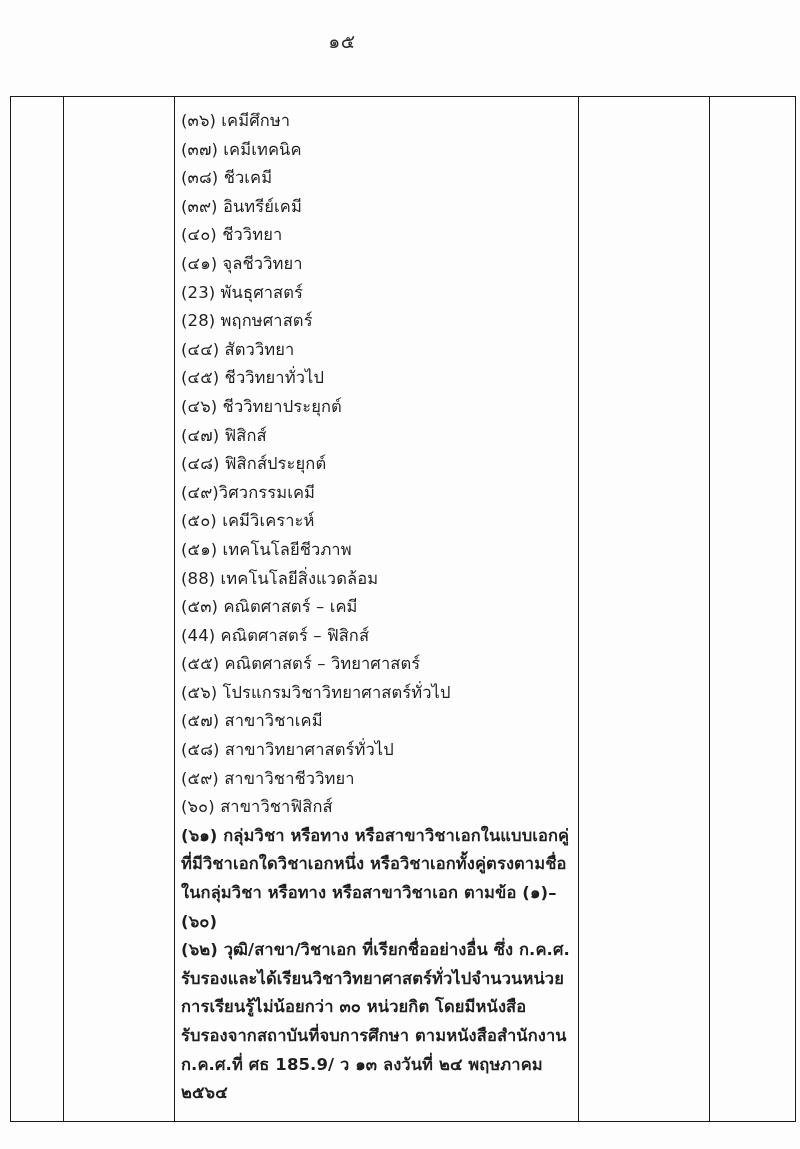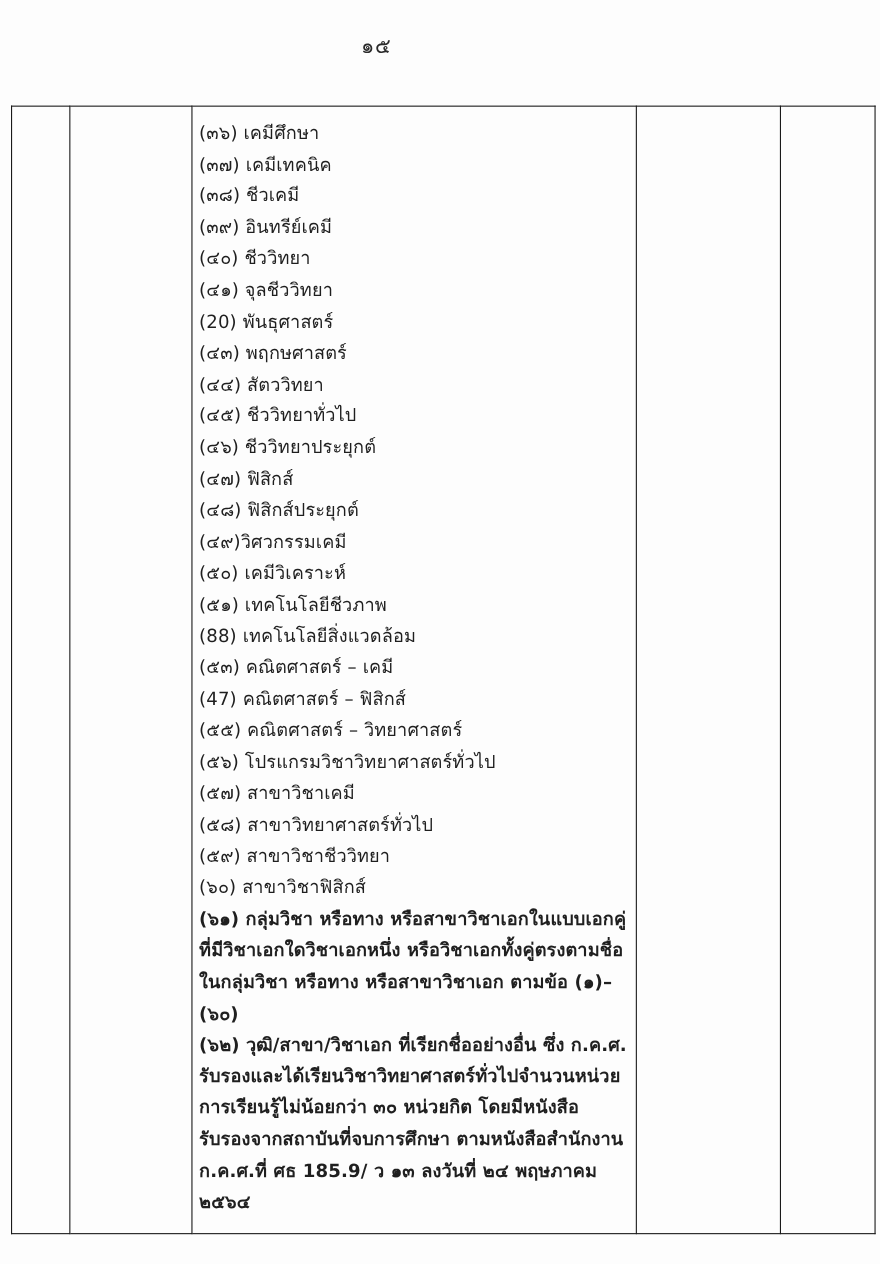--- a/index.html
+++ b/index.html
@@ -87,33 +87,33 @@
       <td class="col-b"></td>
       <td class="col-c">
         <div class="cell-content">
           <ul class="subject-list">
             <li>(๓๖) เคมีศึกษา</li>
             <li>(๓๗) เคมีเทคนิค</li>
             <li>(๓๘) ชีวเคมี</li>
             <li>(๓๙) อินทรีย์เคมี</li>
             <li>(๔๐) ชีววิทยา</li>
             <li>(๔๑) จุลชีววิทยา</li>
-            <li>(20) พันธุศาสตร์</li>
-            <li>(๔๓) พฤกษศาสตร์</li>
+            <li>(23) พันธุศาสตร์</li>
+            <li>(28) พฤกษศาสตร์</li>
             <li>(๔๔) สัตววิทยา</li>
             <li>(๔๕) ชีววิทยาทั่วไป</li>
             <li>(๔๖) ชีววิทยาประยุกต์</li>
             <li>(๔๗) ฟิสิกส์</li>
             <li>(๔๘) ฟิสิกส์ประยุกต์</li>
             <li>(๔๙)วิศวกรรมเคมี</li>
             <li>(๕๐) เคมีวิเคราะห์</li>
             <li>(๕๑) เทคโนโลยีชีวภาพ</li>
             <li>(88) เทคโนโลยีสิ่งแวดล้อม</li>
             <li>(๕๓) คณิตศาสตร์ – เคมี</li>
-            <li>(47) คณิตศาสตร์ – ฟิสิกส์</li>
+            <li>(44) คณิตศาสตร์ – ฟิสิกส์</li>
             <li>(๕๕) คณิตศาสตร์ – วิทยาศาสตร์</li>
             <li>(๕๖) โปรแกรมวิชาวิทยาศาสตร์ทั่วไป</li>
             <li>(๕๗) สาขาวิชาเคมี</li>
             <li>(๕๘) สาขาวิทยาศาสตร์ทั่วไป</li>
             <li>(๕๙) สาขาวิชาชีววิทยา</li>
             <li>(๖๐) สาขาวิชาฟิสิกส์</li>
           </ul>
           <div class="para-item">(๖๑) กลุ่มวิชา หรือทาง หรือสาขาวิชาเอกในแบบเอกคู่ ที่มีวิชาเอกใดวิชาเอกหนึ่ง หรือวิชาเอกทั้งคู่ตรงตามชื่อ ในกลุ่มวิชา หรือทาง หรือสาขาวิชาเอก ตามข้อ (๑)–(๖๐)</div>
           <div class="para-item">(๖๒) วุฒิ/สาขา/วิชาเอก ที่เรียกชื่ออย่างอื่น ซึ่ง ก.ค.ศ. รับรองและได้เรียนวิชาวิทยาศาสตร์ทั่วไปจำนวนหน่วยการเรียนรู้ไม่น้อยกว่า ๓๐ หน่วยกิต โดยมีหนังสือรับรองจากสถาบันที่จบการศึกษา ตามหนังสือสำนักงาน ก.ค.ศ.ที่ ศธ 185.9/ ว ๑๓ ลงวันที่ ๒๔ พฤษภาคม ๒๕๖๔</div>
         </div>

